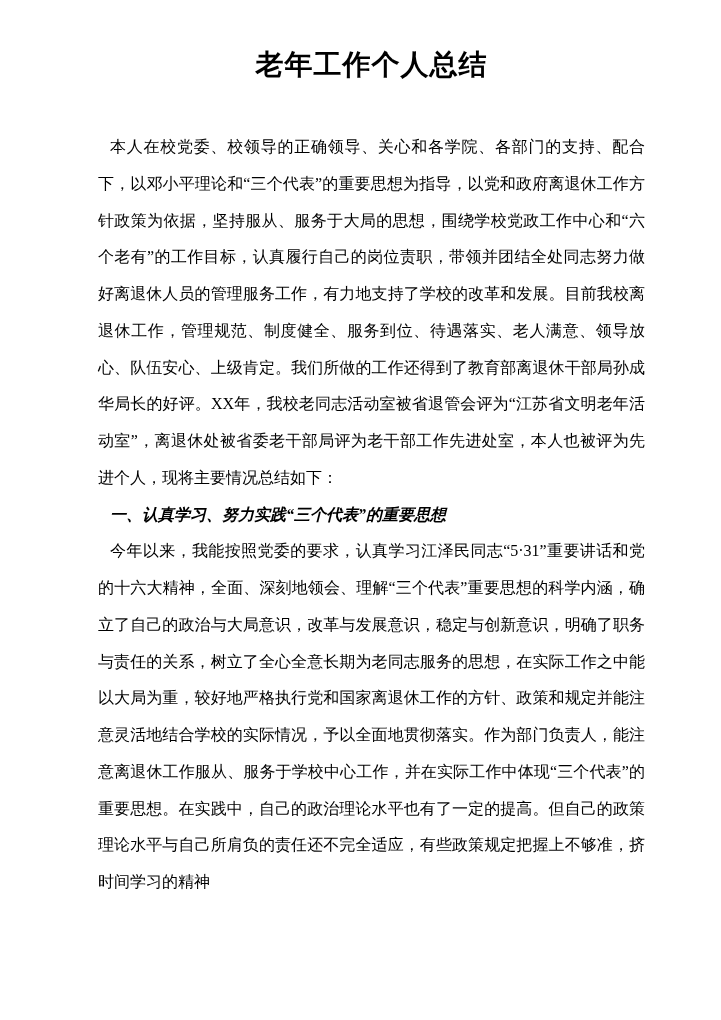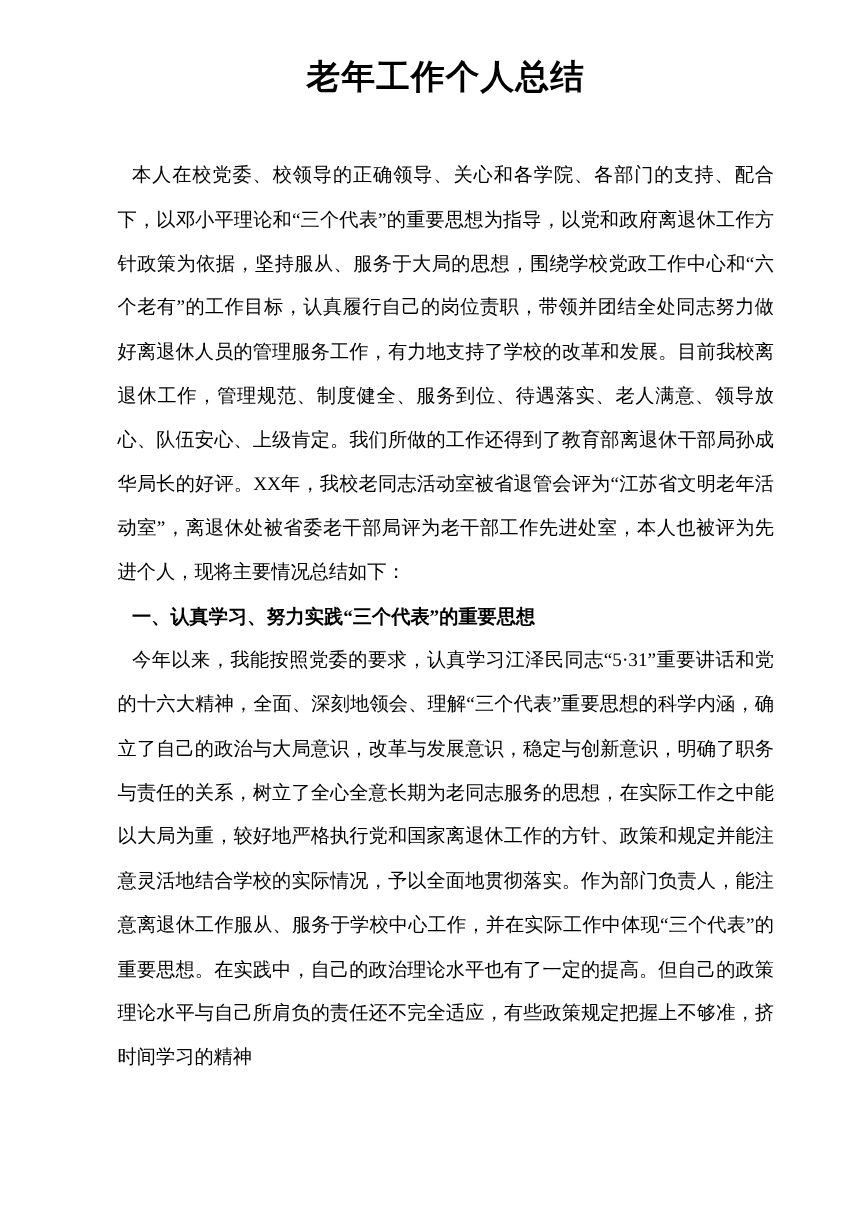--- a/index.html
+++ b/index.html
@@ -38,20 +38,21 @@
     text-align: justify;
     text-justify: inter-ideograph;
   }
   .content p {
     margin: 0;
     padding: 0;
     text-indent: 12px;
   }
   .content p.heading {
     font-weight: bold;
+    font-style: italic;
   }
 </style>
 </head>
 <body>
 
 <div class="page">
   <h1 class="doc-title">老年工作个人总结</h1>
   <div class="content">
     <p>本人在校党委、校领导的正确领导、关心和各学院、各部门的支持、配合下，以邓小平理论和“三个代表”的重要思想为指导，以党和政府离退休工作方针政策为依据，坚持服从、服务于大局的思想，围绕学校党政工作中心和“六个老有”的工作目标，认真履行自己的岗位责职，带领并团结全处同志努力做好离退休人员的管理服务工作，有力地支持了学校的改革和发展。目前我校离退休工作，管理规范、制度健全、服务到位、待遇落实、老人满意、领导放心、队伍安心、上级肯定。我们所做的工作还得到了教育部离退休干部局孙成华局长的好评。XX年，我校老同志活动室被省退管会评为“江苏省文明老年活动室”，离退休处被省委老干部局评为老干部工作先进处室，本人也被评为先进个人，现将主要情况总结如下：</p>
     <p class="heading">一、认真学习、努力实践“三个代表”的重要思想</p>

